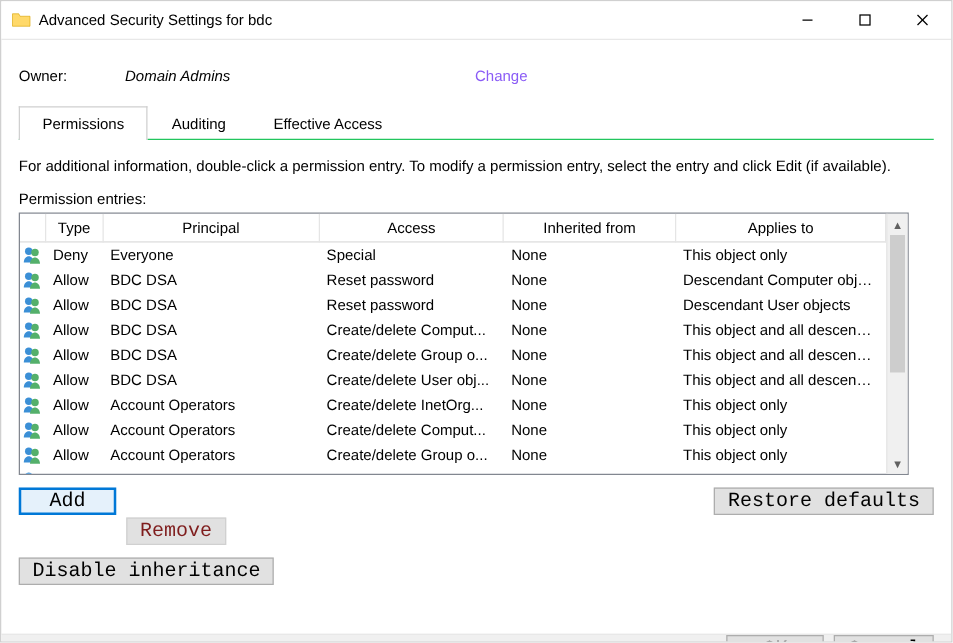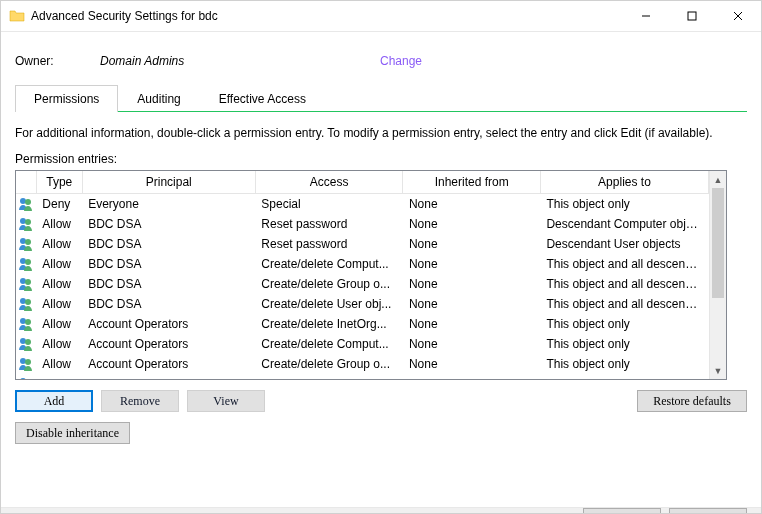--- a/index.html
+++ b/index.html
@@ -123,34 +123,35 @@
   .btn-row {
     display: flex;
     gap: 8px;
     margin-top: 10px;
   }
   .btn {
     min-width: 78px;
     height: 22px;
     border: 1px solid #adadad;
     background: #e1e1e1;
-    font-family: Liberation Serif, serif;
-    font-size: 12px;
+    font-family: Liberation Mono, monospace;
+    font-size: 16px;
     padding: 0 10px;
     cursor: pointer;
   }
   .btn.focus {
     border: 2px solid #0078d7;
     background: #e5f1fb;
     padding: 0 9px;
   }
   .btn.disabled {
-    color: #0f172a;
+    color: #7f1d1d;
     border-color: #d0d0d0;
     cursor: default;
+    margin-top: 24px;
   }
   .btn-row .spacer { flex: 1; }
   .btn.wide { min-width: 110px; }
   .footer-bar {
     height: 42px;
     display: flex;
     align-items: flex-start;
     justify-content: flex-end;
     gap: 8px;
     padding: 0 14px;
@@ -367,21 +368,20 @@
       <div class="sbtrack">
         <div class="sbthumb"></div>
       </div>
       <div class="sbbtn">▼</div>
     </div>
   </div>
 
   <div class="btn-row">
     <button class="btn focus">Add</button>
     <button class="btn disabled">Remove</button>
-    <button class="btn disabled">View</button>
     <span class="spacer"></span>
     <button class="btn wide">Restore defaults</button>
   </div>
 
   <div class="btn-row">
     <button class="btn wide">Disable inheritance</button>
   </div>
 
 </div>
 

